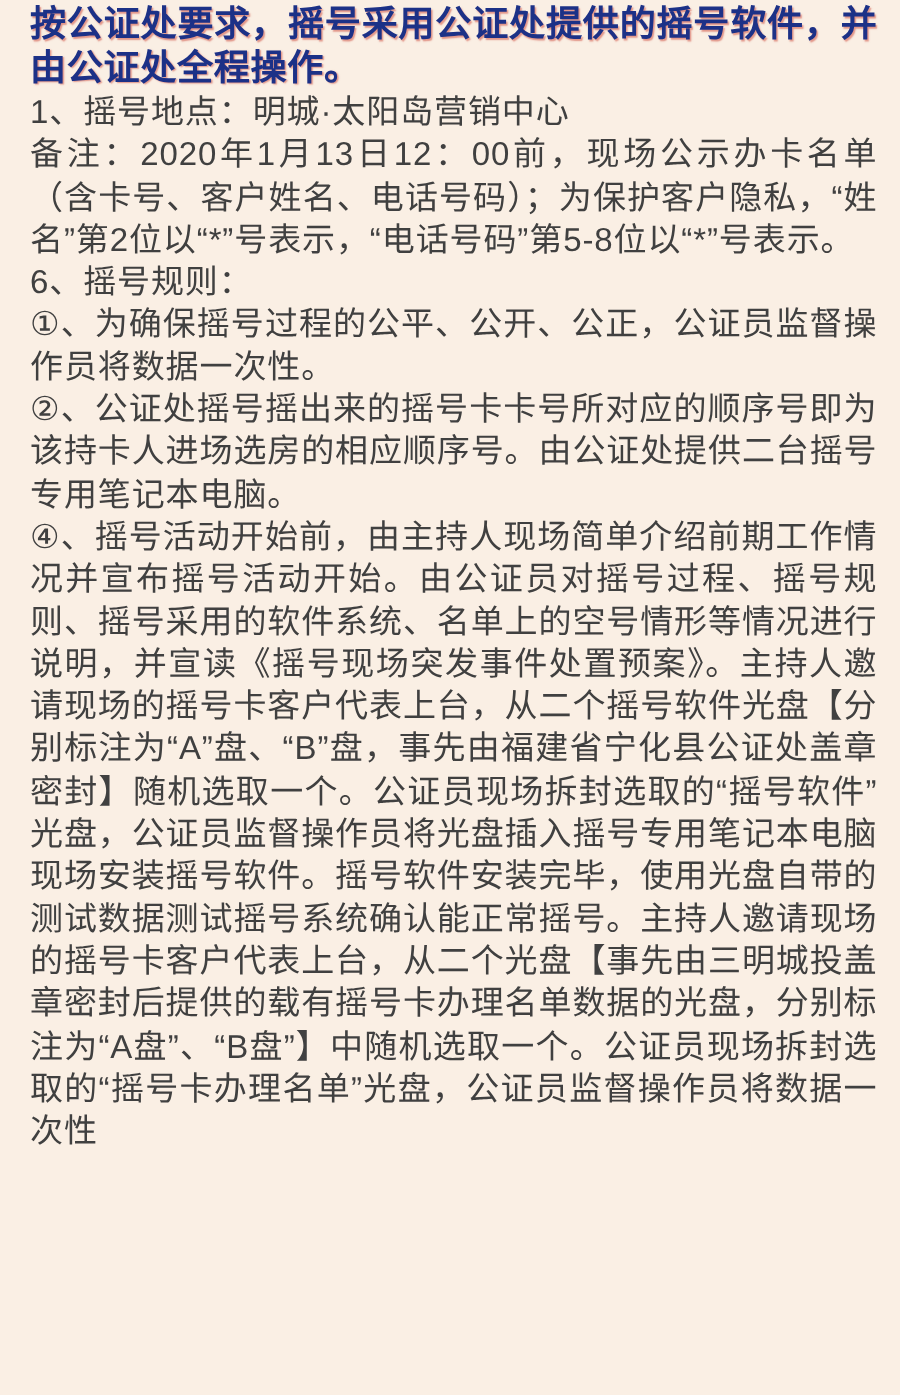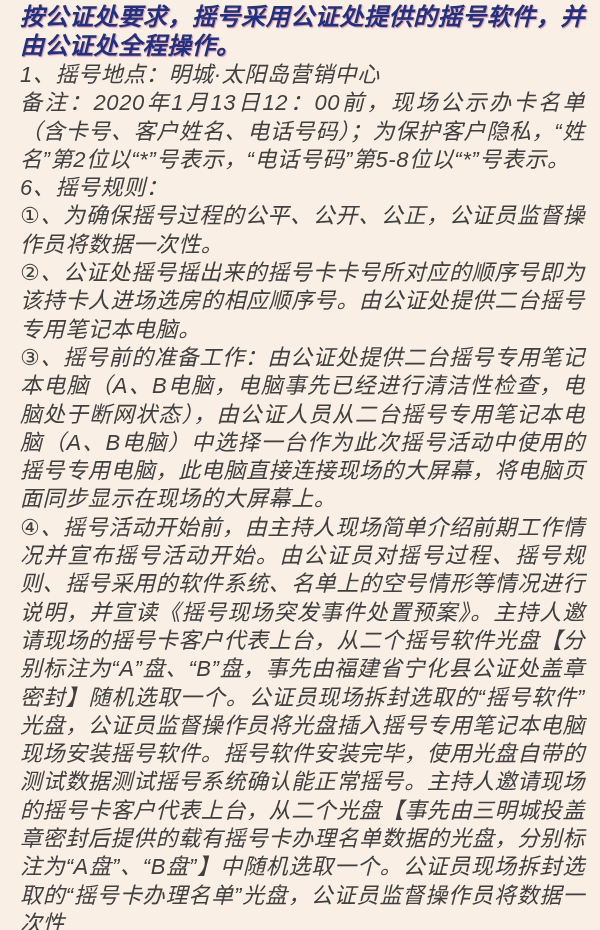--- a/index.html
+++ b/index.html
@@ -11,21 +11,20 @@
     height: 930px;
     overflow: hidden;
     background: #faefe4;
     font-family: "Liberation Sans", "DejaVu Sans", sans-serif;
   }
   .page {
     box-sizing: border-box;
     width: 600px;
     height: 930px;
     padding: 2px 15px 0 20px;
-    font-style: italic;
   }
   .title {
     margin: 0 0 1px 0;
     font-size: 24px;
     line-height: 29px;
     font-weight: bold;
     color: #1c3187;
     text-shadow: 1px 1px 1px rgba(205, 75, 60, 0.55);
     text-align: justify;
     letter-spacing: 0.5px;
@@ -51,16 +50,15 @@
 
 
   <p class="para">备注：2020年1月13日12：00前，现场公示办卡名单（含卡号、客户姓名、电话号码）；为保护客户隐私，“姓名”第2位以“*”号表示，“电话号码”第5-8位以“*”号表示。</p>
 
   <p class="para">6、摇号规则：</p>
 
   <p class="para">①、为确保摇号过程的公平、公开、公正，公证员监督操作员将数据一次性。</p>
 
   <p class="para">②、公证处摇号摇出来的摇号卡卡号所对应的顺序号即为该持卡人进场选房的相应顺序号。由公证处提供二台摇号专用笔记本电脑。</p>
 
-  <p class="para">③、摇号前的准备工作：由公证处提供二台摇号专用笔记本电脑（A、B电脑，电脑事先已经进行清洁性检查，电脑处于断网状态），由公证人员从二台摇号专用笔记本电脑（A、B电脑）中选择一台作为此次摇号活动中使用的摇号专用电脑，此电脑直接连接现场的大屏幕，将电脑页面同步显示在现场的大屏幕上。</p>
 
   <p class="para">④、摇号活动开始前，由主持人现场简单介绍前期工作情况并宣布摇号活动开始。由公证员对摇号过程、摇号规则、摇号采用的软件系统、名单上的空号情形等情况进行说明，并宣读《摇号现场突发事件处置预案》。主持人邀请现场的摇号卡客户代表上台，从二个摇号软件光盘【分别标注为“A”盘、“B”盘，事先由福建省宁化县公证处盖章密封】随机选取一个。公证员现场拆封选取的“摇号软件”光盘，公证员监督操作员将光盘插入摇号专用笔记本电脑现场安装摇号软件。摇号软件安装完毕，使用光盘自带的测试数据测试摇号系统确认能正常摇号。主持人邀请现场的摇号卡客户代表上台，从二个光盘【事先由三明城投盖章密封后提供的载有摇号卡办理名单数据的光盘，分别标注为“A盘”、“B盘”】中随机选取一个。公证员现场拆封选取的“摇号卡办理名单”光盘，公证员监督操作员将数据一次性</p>
 </div>
 
 </body></html>

